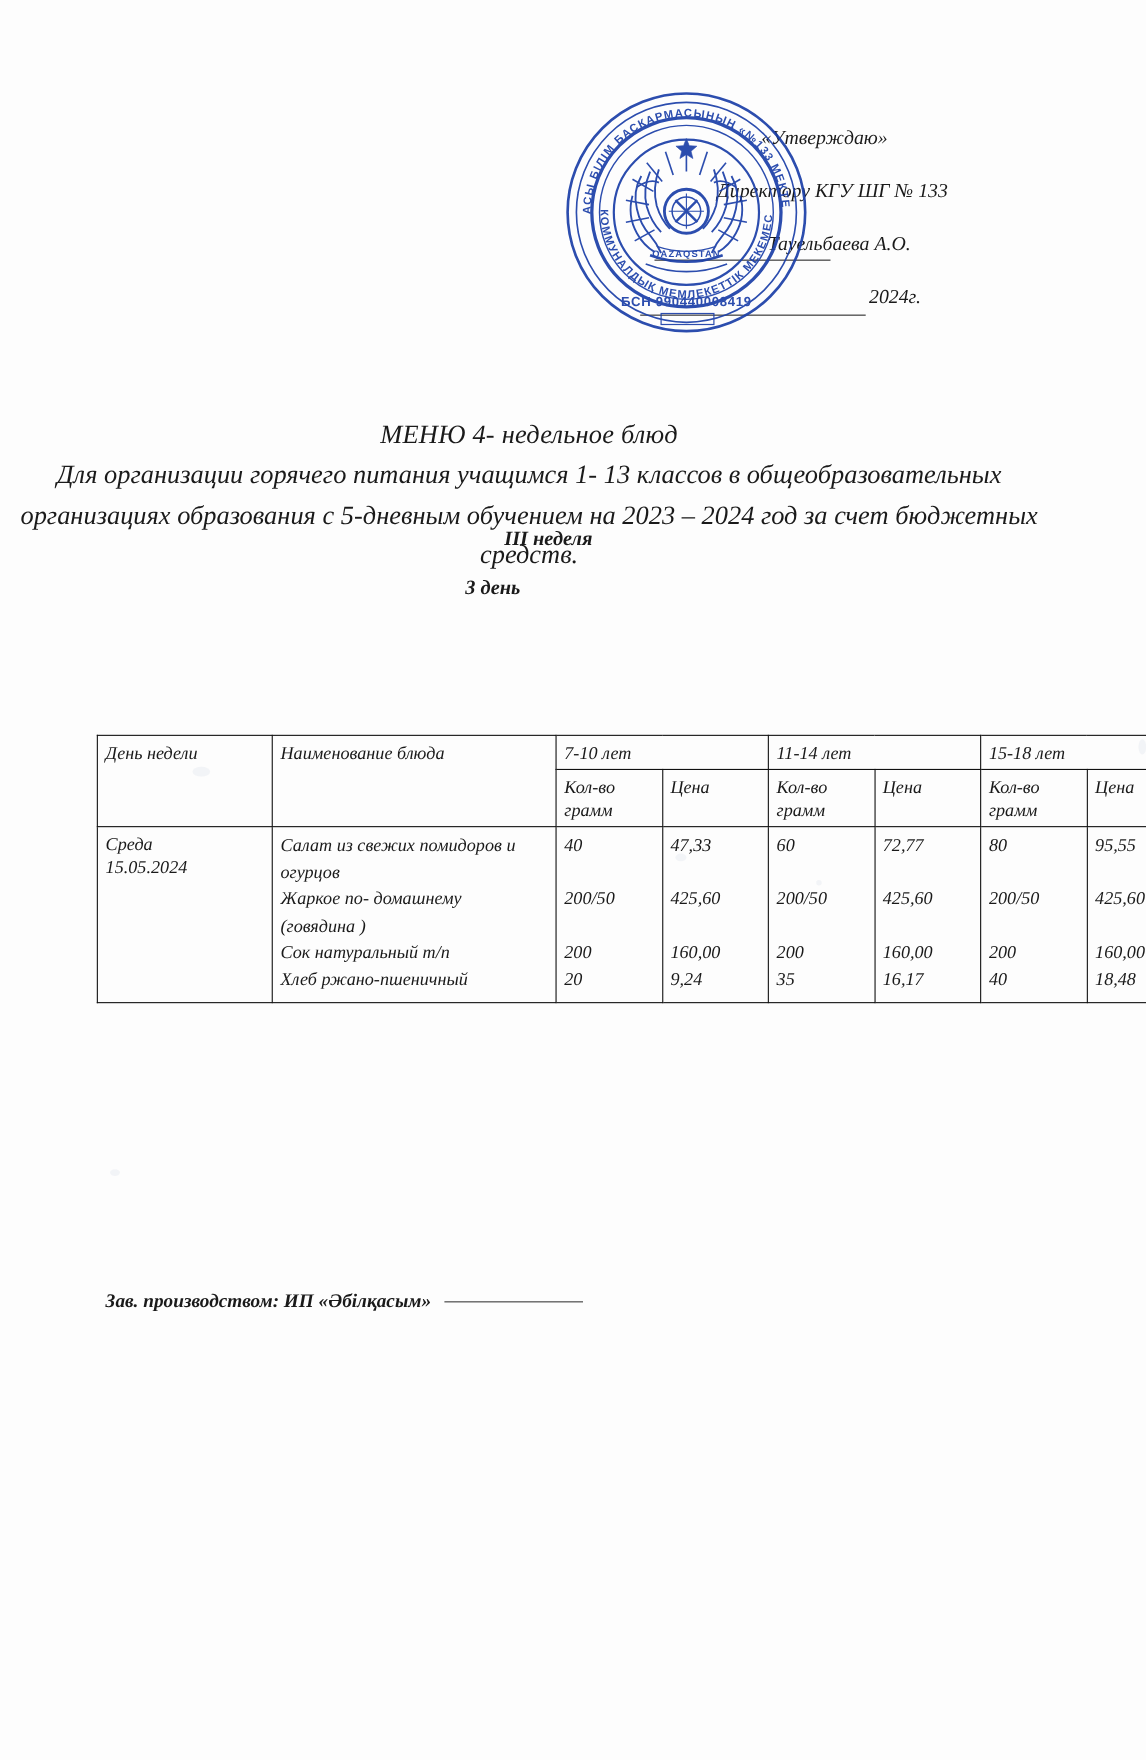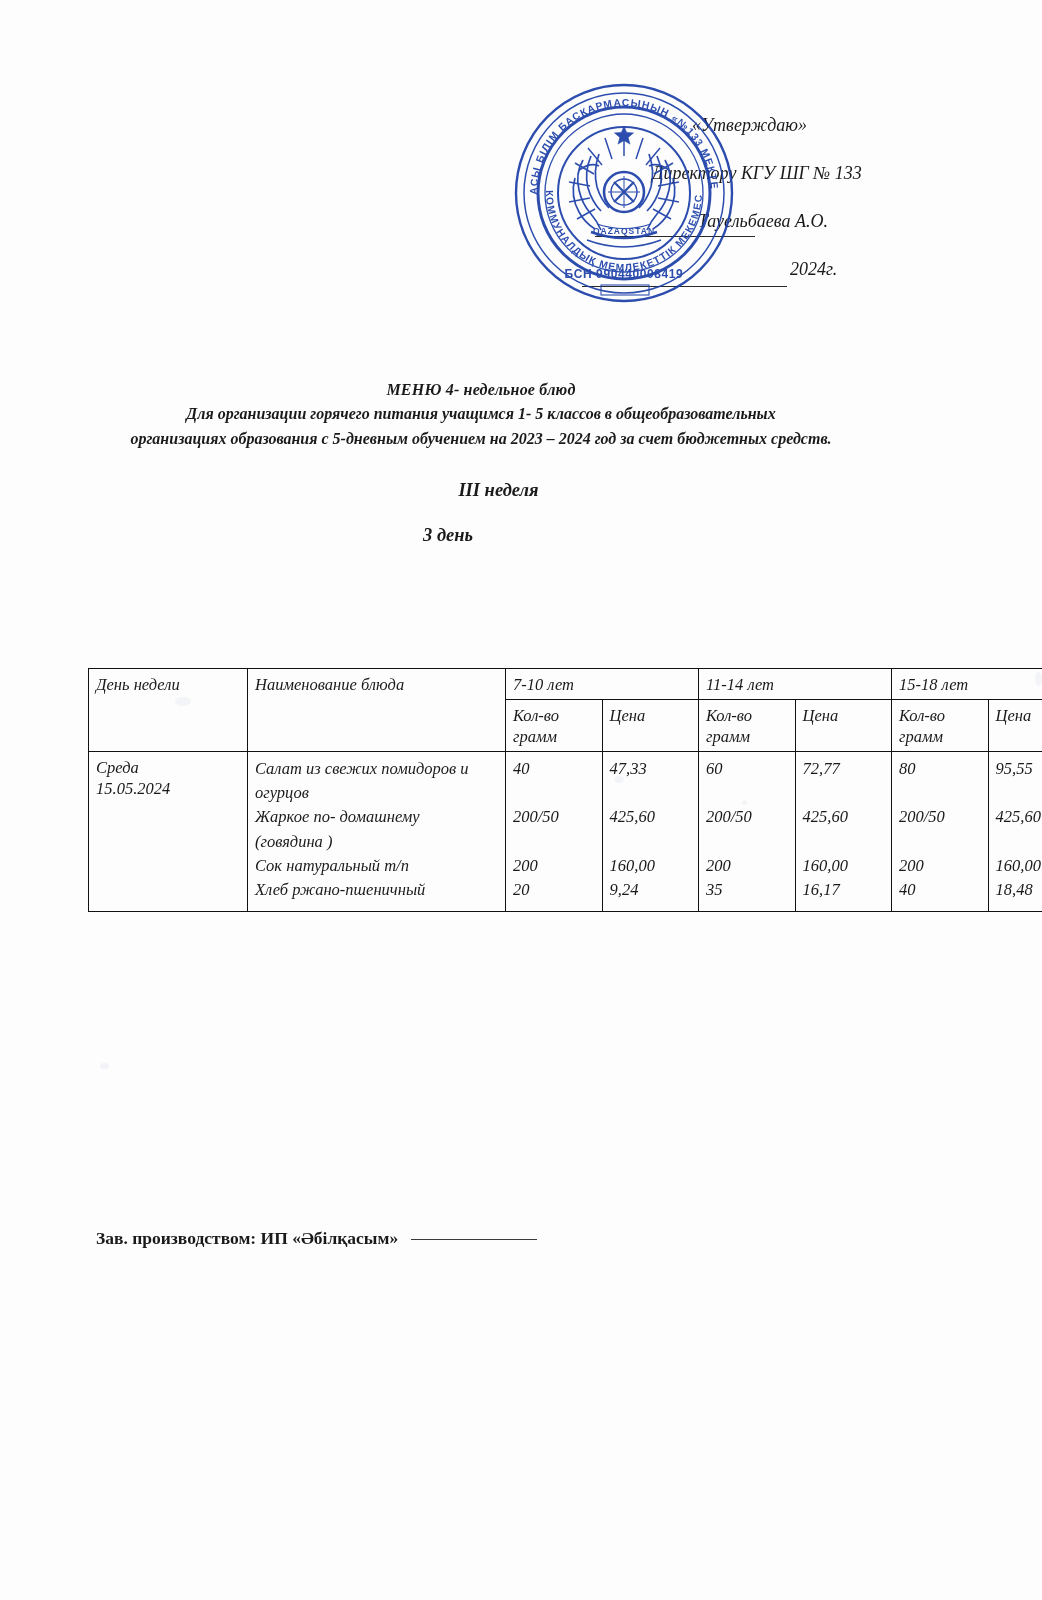--- a/index.html
+++ b/index.html
@@ -70,23 +70,23 @@
   }
 
   
   .title-block {
     position: absolute;
     left: 0;
     top: 378px;
     width: 962px;
     text-align: center;
     font-style: italic;
-    font-size: 16px;
+    font-size: 24px;
     line-height: 1.52;
-    font-weight: 700;
+    font-weight: 400;
   }
   .title-block .t1 { letter-spacing: .2px; }
   .title-block .t2 { }
   .title-block .t3 { }
 
   .week-label {
     position: absolute;
     left: 0;
     top: 480px;
     width: 1042px;
@@ -143,22 +143,23 @@
   .body-row td { padding-top: 6px; height: 150px; }
 
   .dish-list div, .num-list div {
     line-height: 1.46;
   }
 
   
   .footer {
     position: absolute;
     left: 96px;
-    top: 1228px;
+    top: 1172px;
     width: 700px;
+    font-style: italic;
     font-size: 17.5px;
     font-weight: 600;
   }
   .sig-row {
     position: relative;
     height: 48px;
     white-space: nowrap;
   }
   .sig-row .label { display: inline-block; }
   .sig-underline {
@@ -280,21 +281,21 @@
       <text x="111" y="152" text-anchor="middle" font-family="'Liberation Sans', sans-serif" font-size="8.5" font-weight="bold" fill="#1b3fa8" letter-spacing="1">QAZAQSTAN</text>
 
       <text x="111" y="196" text-anchor="middle" font-family="'Liberation Sans', sans-serif" font-size="12" font-weight="bold" fill="#1b3fa8" letter-spacing=".6">БСН 990440008419</text>
 
       <rect x="88" y="203" width="48" height="10" fill="none" stroke="#1b3fa8" stroke-width="1.1"></rect>
     </svg>
   </div>
 
   <div class="title-block">
     <div class="t1">МЕНЮ 4- недельное блюд</div>
-    <div class="t2">Для организации горячего питания учащимся 1- 5 классов в общеобразовательных</div>
+    <div class="t2">Для организации горячего питания учащимся 1- 13 классов в общеобразовательных</div>
     <div class="t3">организациях образования с 5-дневным обучением на 2023 – 2024 год за счет бюджетных средств.</div>
   </div>
 
   <div class="week-label">III неделя</div>
   <div class="day-label">3 день</div>
 
   <div class="menu-table-wrap">
     <table class="menu">
       <thead>
         <tr>

